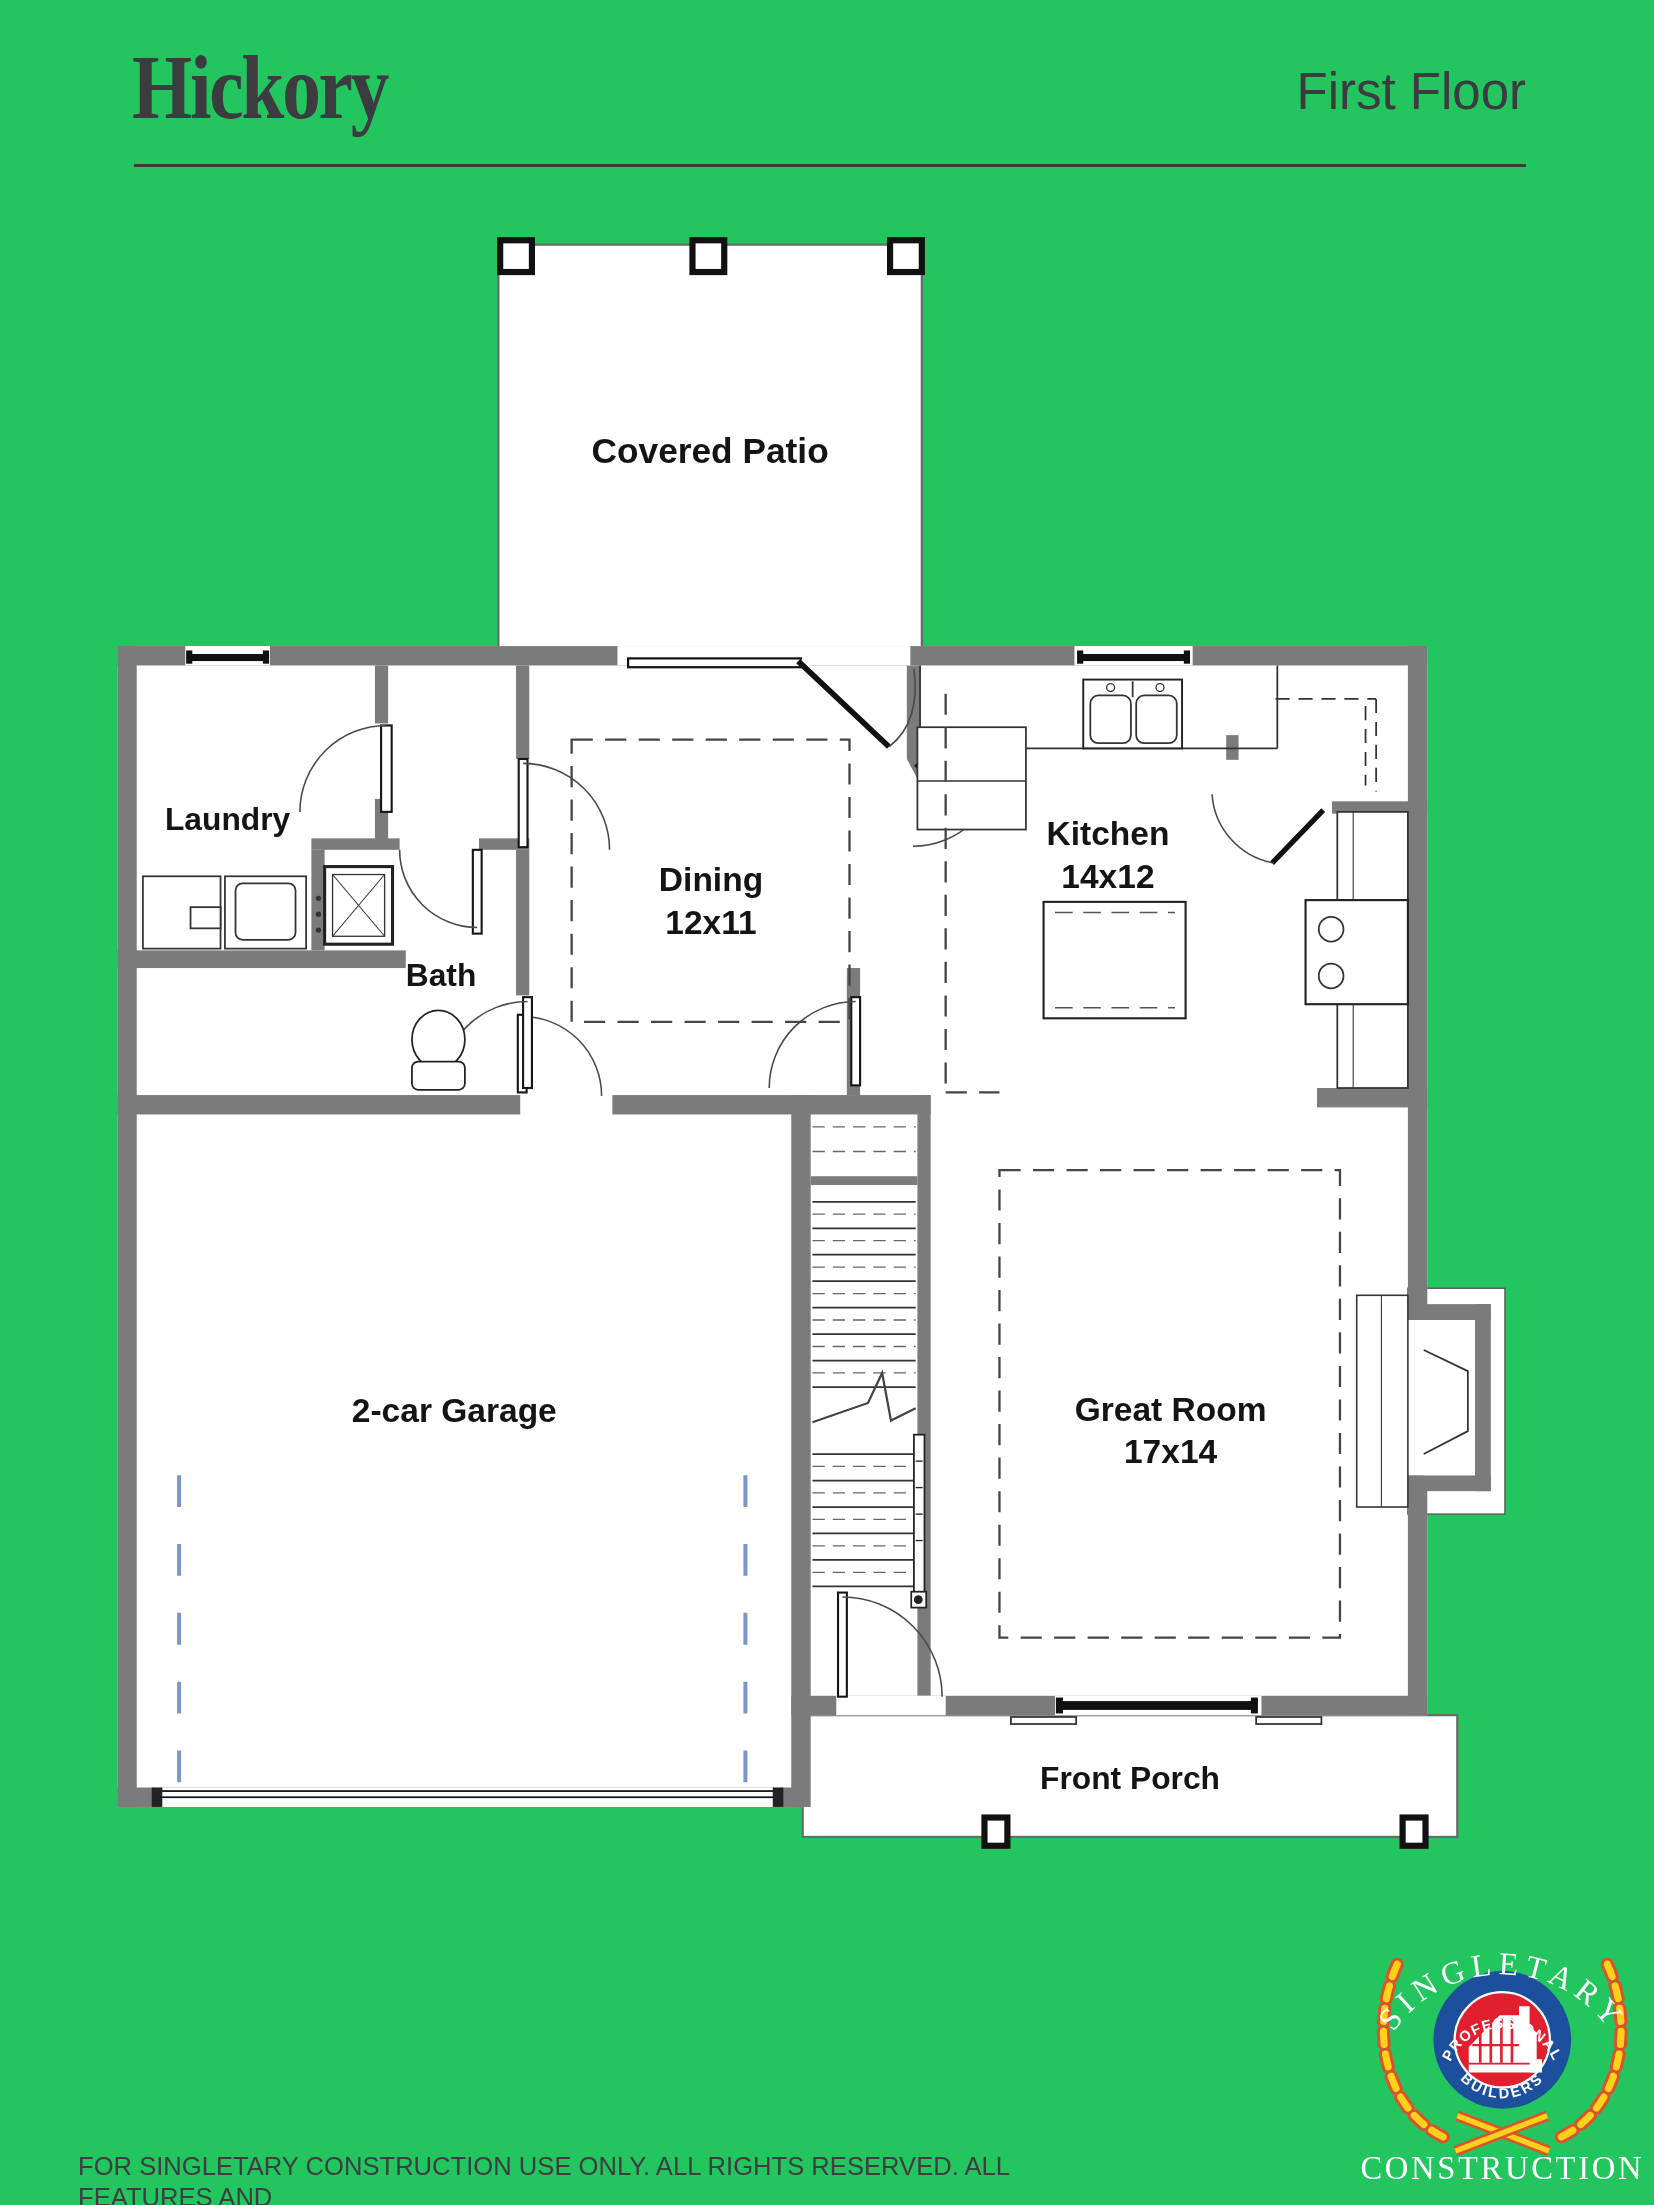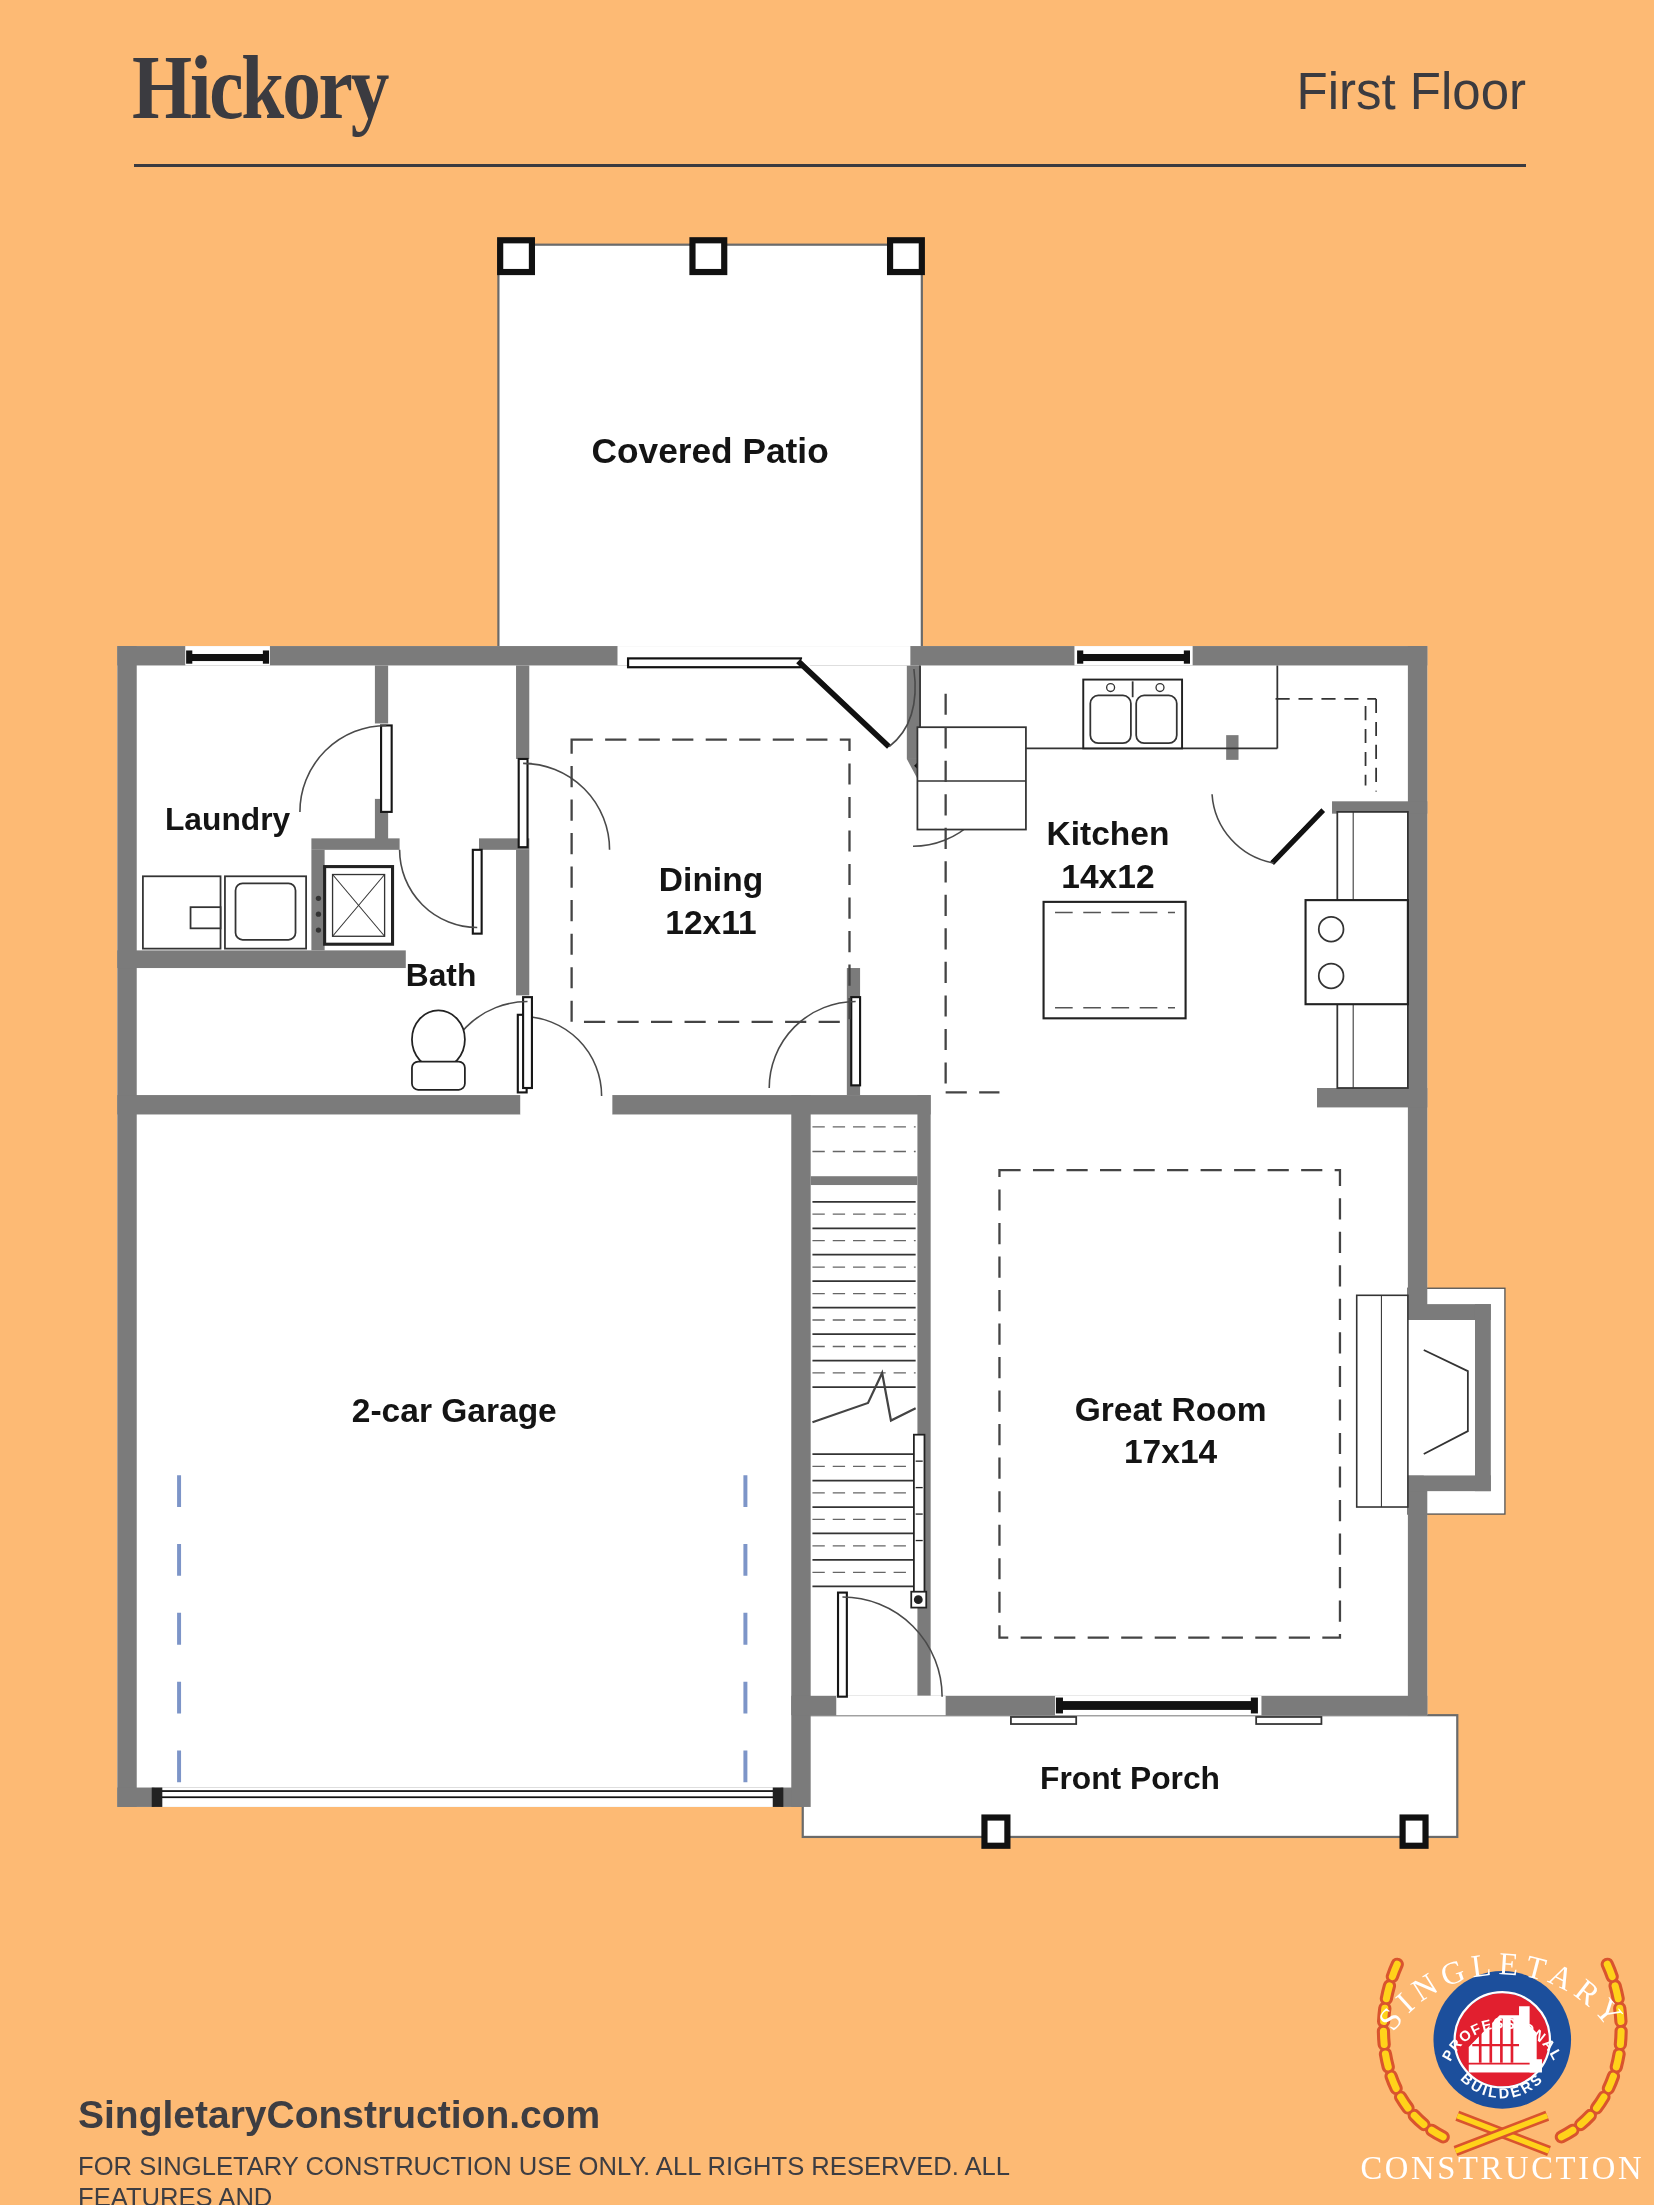--- a/index.html
+++ b/index.html
@@ -1,16 +1,16 @@
 <!DOCTYPE html>
 <html style="font-size:14px"><head>
 <meta charset="utf-8">
 <style>
   html,body{margin:0;padding:0;background:#888;}
-  .page{position:relative;width:1654px;height:2206px;background:#fdba74;overflow:hidden;
+  .page{position:relative;width:1654px;height:2206px;background:#22c55e;overflow:hidden;
         font-family:"Liberation Sans",sans-serif;}
   .hdr-title{position:absolute;left:132px;top:34px;font-family:"Liberation Serif",serif;
              font-weight:700;font-size:92px;color:#3b3b40;transform:scaleX(.84);
              transform-origin:left top;letter-spacing:-2.6px;white-space:nowrap;}
   .hdr-sub{position:absolute;right:128px;top:62px;font-size:51px;color:#3b3b40;text-align:right;}
   .hdr-rule{position:absolute;left:134px;top:164px;width:1392px;height:2.6px;background:#3b3b40;}
   .plan-svg{position:absolute;left:0;top:0;}
   .rlabel{font-family:"Liberation Sans",sans-serif;font-weight:700;fill:#141414;text-anchor:middle;}
   .f36{font-size:36px}.f38{font-size:38px}.f40{font-size:40px}
   .wall{fill:#7b7b7b;}
@@ -325,20 +325,19 @@
       <text class="logo-text" style="font-size:16.5px;font-weight:700;letter-spacing:1.5px;">
         <textPath href="#arcProf" startOffset="50%" text-anchor="middle">PROFESSIONAL</textPath>
       </text>
       <text class="logo-text" style="font-size:16.5px;font-weight:700;letter-spacing:3px;">
         <textPath href="#arcBuild" startOffset="50%" text-anchor="middle">BUILDERS</textPath>
       </text>
       <text class="logo-text" x="1703" y="2470" text-anchor="middle" style="font-family:'Liberation Serif',serif;font-size:37px;letter-spacing:3px;">CONSTRUCTION</text>
     </g>
   </svg>
 
-  <div class="site">SingletaryConstruction.com</div>
   <div class="disc">
     <b>FOR SINGLETARY CONSTRUCTION USE ONLY. ALL RIGHTS RESERVED.</b><span> ALL FEATURES AND</span><br>
     
   </div>
 
 </div>
 
 
 </body></html>

